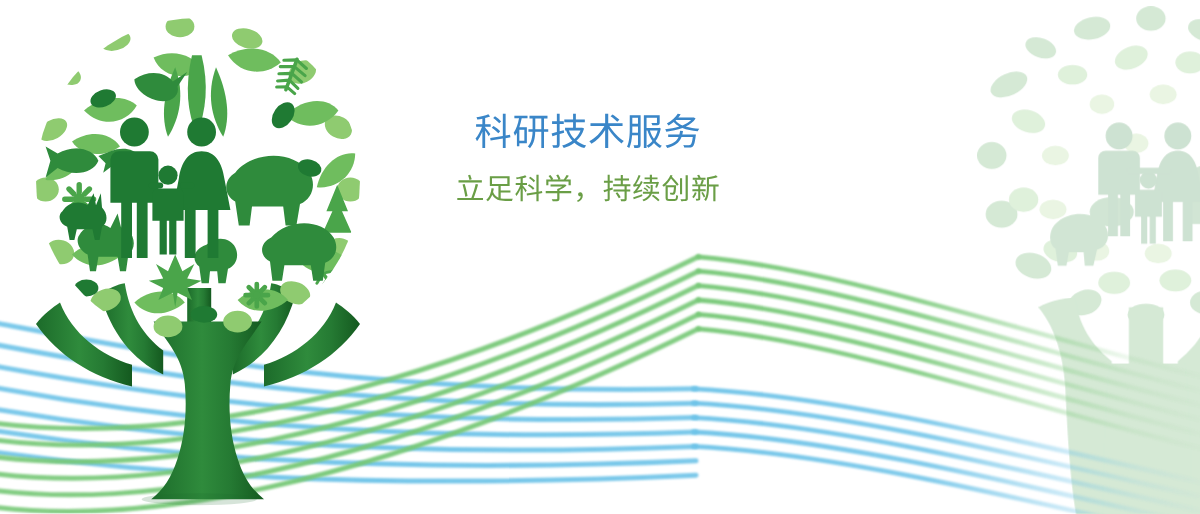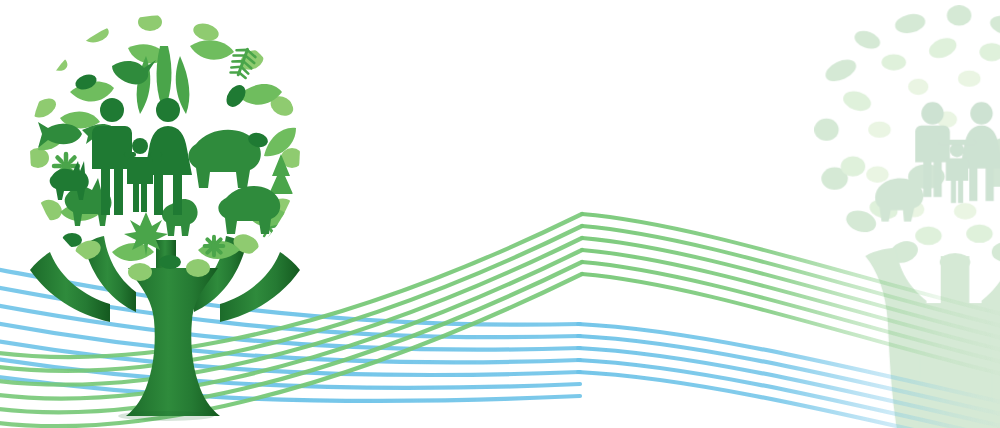--- a/index.html
+++ b/index.html
@@ -386,15 +386,17 @@
           <path d="M132 157 h16 a5 5 0 0 1 5 5 v22 h-6 v28 h-6 v-28 h-2 v28 h-6 v-28 h-6 v-22 a5 5 0 0 1 5 -5 z"></path>
 
           <rect x="124" y="152" width="12" height="5" rx="2.5"></rect>
           <rect x="150" y="152" width="12" height="5" rx="2.5"></rect>
         </g>
       </g>
     </svg>
   </div>
 
   <div id="headline">
+    <span id="title-text" style="color: rgb(58, 134, 200);">科研技术服务</span>
+    <span id="subtitle-text" style="color: rgb(106, 158, 70);">立足科学，持续创新</span>
   </div>
 
 </div>
 
 </body></html>

